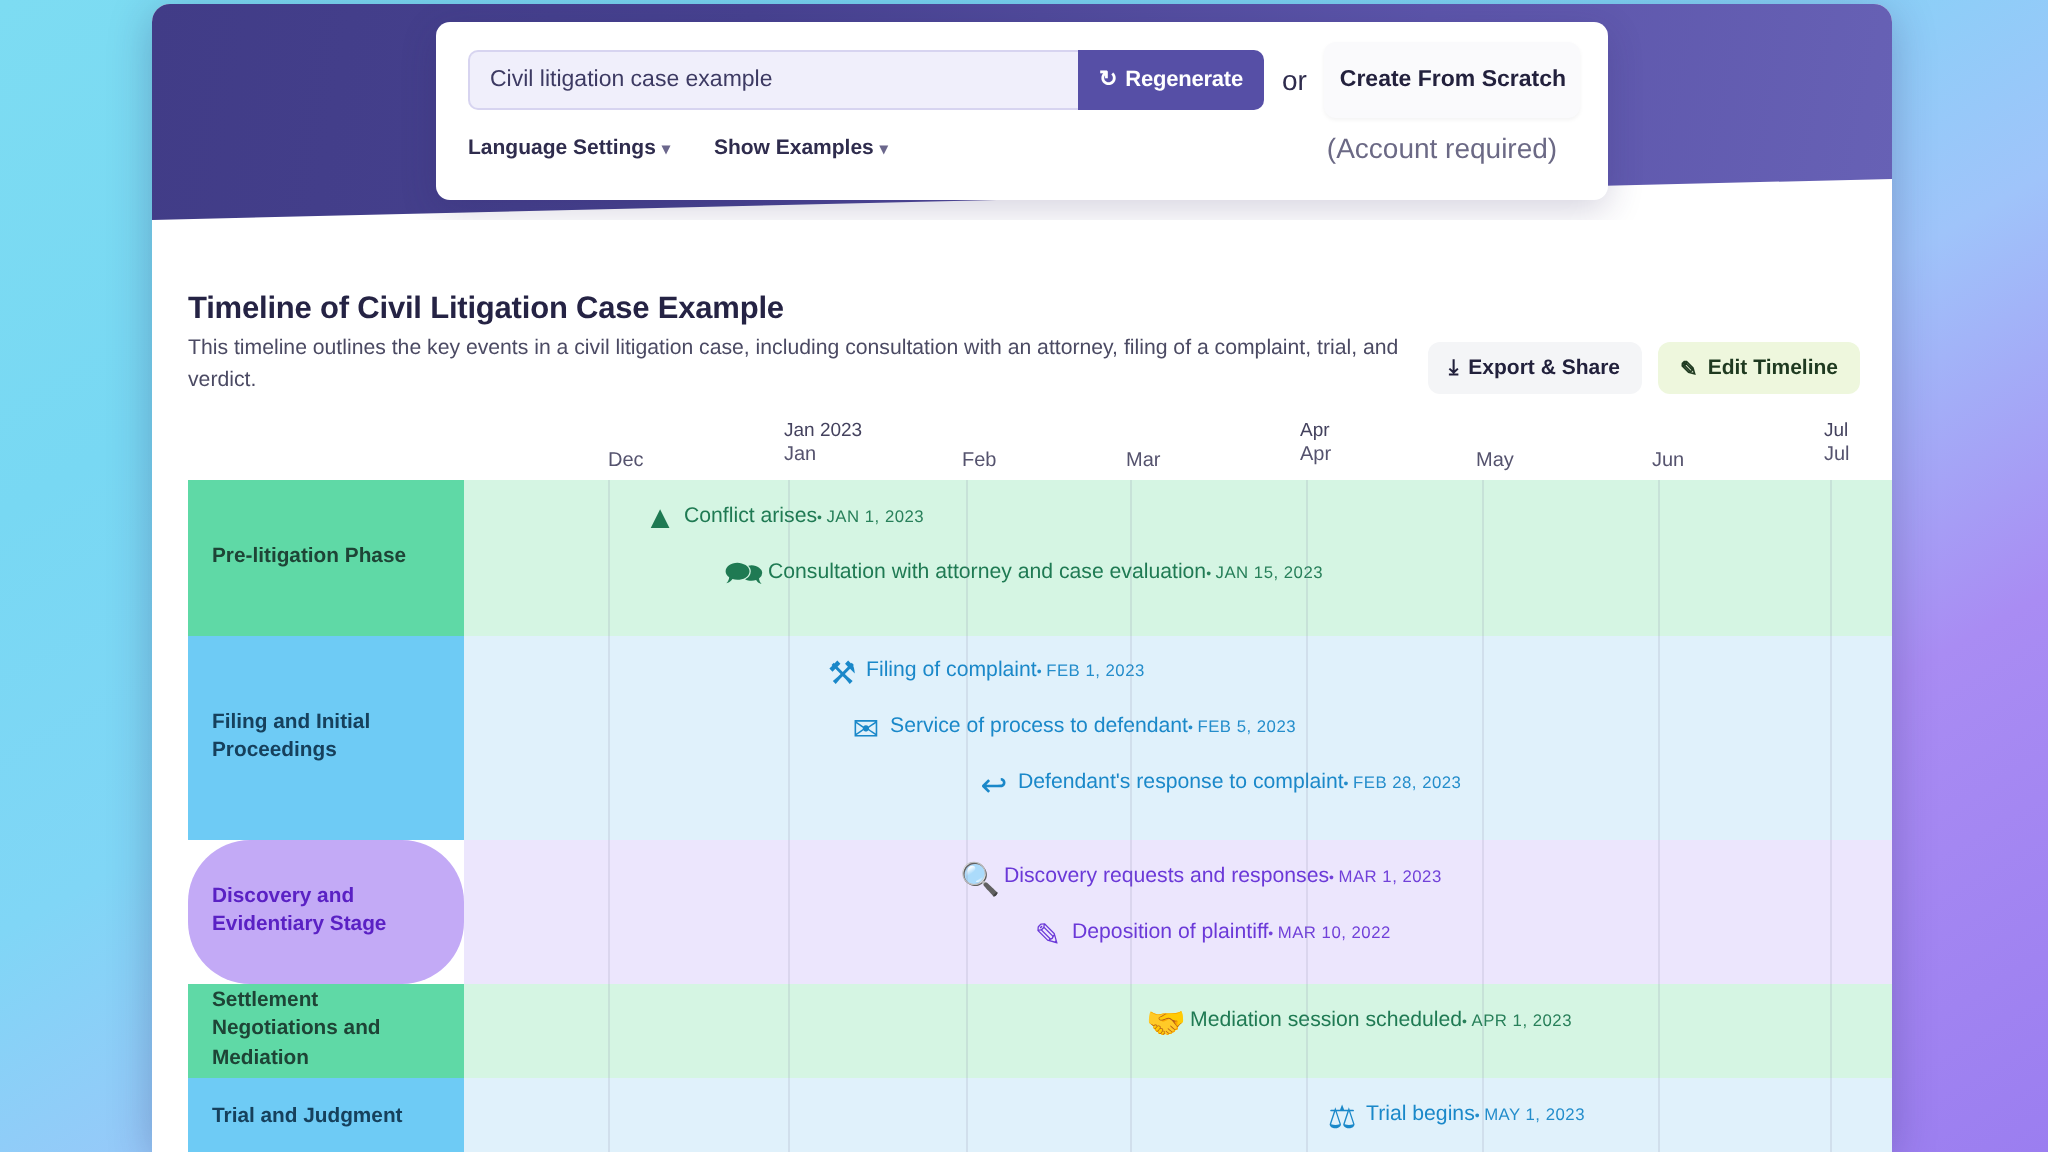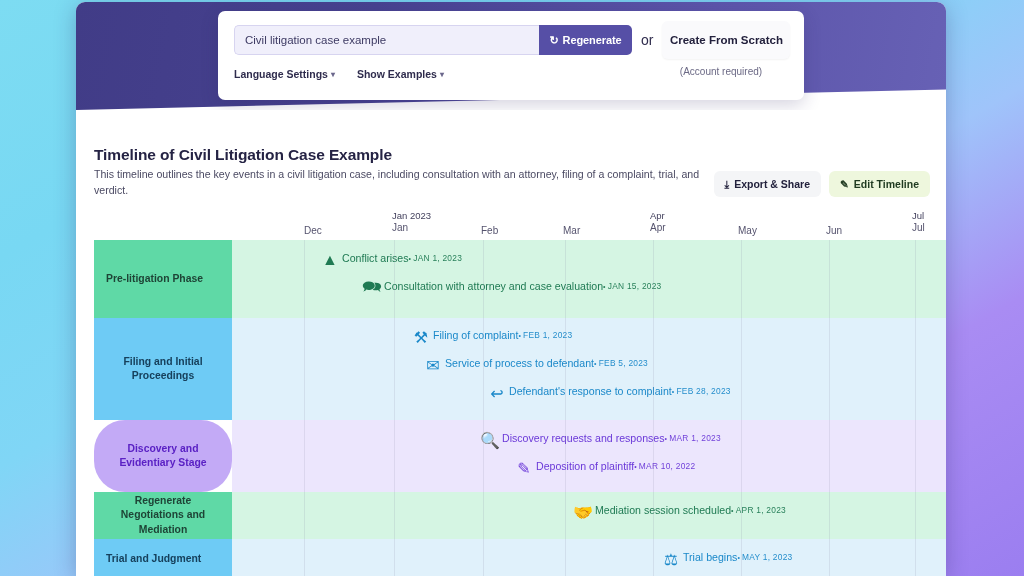--- a/index.html
+++ b/index.html
@@ -109,21 +109,21 @@
     font-size: 10.5px; color: #2f2c4d;
     font-weight: bold;
     margin-right: 22px;
     cursor: pointer;
     display: flex; align-items: center; gap: 3px;
   }
   .chev { font-size: 8px; color:#6b678c; }
   #account-note {
     position: absolute;
     right: 3px; top: 0;
-    font-size: 10px; color: #6b6985;
+    font-size: 14px; color: #6b6985;
     width: 128px; text-align: center;
   }
 
   
   #timeline-body {
     position: absolute;
     left: 0; top: 108px;
     width: 870px; height: 552px;
     background: #fff;
   }
@@ -186,21 +186,20 @@
     width: 870px; height: 336px;
   }
   .lane { position: relative; width: 870px; display: flex; }
   .lane-label {
     flex: 0 0 138px;
     margin-left: 18px;
     display: flex; align-items: center;
     padding: 0 12px;
     font-size: 10.4px; font-weight: bold;
     line-height: 1.35;
-    text-align: center;
   }
   .lane-track { flex: 1; position: relative; }
 
   .event {
     position: absolute;
     display: flex; align-items: flex-start; gap: 5px;
     white-space: nowrap;
   }
   .ev-icon {
     width: 14px; height: 14px;
@@ -344,21 +343,21 @@
             <div class="event" style="left: 285px; top: 40px;">
               <span class="ev-icon">✎</span>
               <span class="ev-text">
                 <span class="ev-title">Deposition of plaintiff</span>
                 <span class="ev-date">MAR 10, 2022</span>
               </span>
             </div>
           </div>
         </div>
         <div class="lane theme-green" style="height: 47px;">
-          <div class="lane-label">Regenerate Negotiations and Mediation</div>
+          <div class="lane-label">Settlement Negotiations and Mediation</div>
           <div class="lane-track">
             <div class="event" style="left: 344px; top: 12px;">
               <span class="ev-icon">🤝</span>
               <span class="ev-text">
                 <span class="ev-title">Mediation session scheduled</span>
                 <span class="ev-date">APR 1, 2023</span>
               </span>
             </div>
           </div>
         </div>

